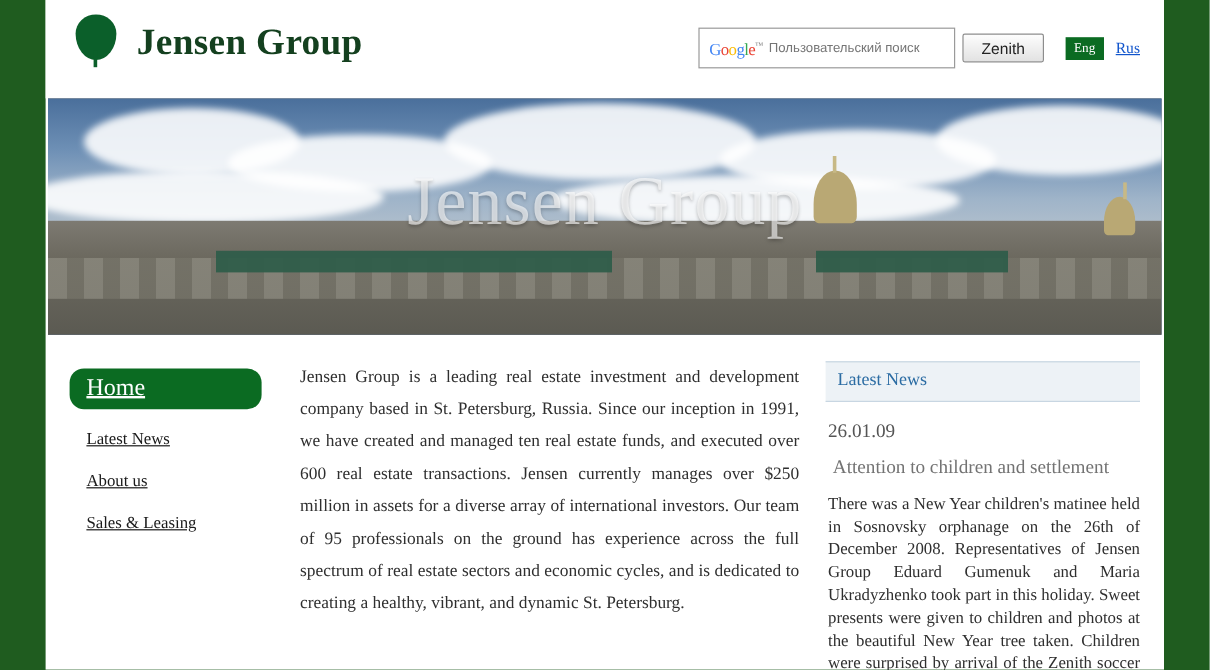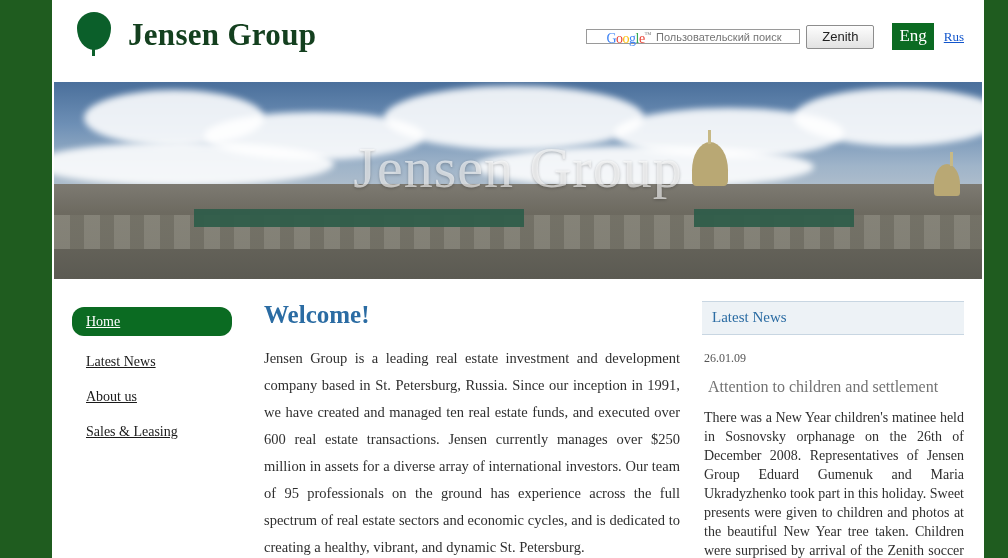--- a/index.html
+++ b/index.html
@@ -8,21 +8,21 @@
   }
   body {
     width: 1008px;
     height: 558px;
     overflow: hidden;
     background: #1f5c1f;
     font-family: "Liberation Serif", serif;
   }
   .page {
     position: absolute;
-    left: 52px;
+    left: 38px;
     top: 0;
     width: 932px;
     height: 558px;
     background: #ffffff;
   }
   
   .header {
     position: relative;
     height: 82px;
     background: #ffffff;
@@ -67,26 +67,26 @@
   }
   .search-area {
     position: absolute;
     right: 20px;
     top: 23px;
     display: flex;
     align-items: center;
   }
   .search-input-wrap {
     width: 214px;
-    height: 15px;
+    height: 34px;
     border: 1px solid #9a9a9a;
     background: #ffffff;
     display: flex;
     align-items: center;
-    padding: 0 19px;
+    padding: 0 8px;
     box-sizing: border-box;
   }
   .g-logo {
     font-family: "Liberation Serif", serif;
     font-size: 14px;
     line-height: 14px;
     letter-spacing: -0.5px;
     margin-right: 3px;
     white-space: nowrap;
   }
@@ -116,21 +116,21 @@
   }
   .lang {
     margin-left: 18px;
     display: flex;
     align-items: center;
   }
   .lang-eng {
     background: #0b6b22;
     color: #ffffff;
     font-family: "Liberation Serif", serif;
-    font-size: 17px;
+    font-size: 11px;
     padding: 3px 7px 4px 7px;
     text-decoration: none;
   }
   .lang-rus {
     margin-left: 10px;
     color: #1155cc;
     font-family: "Liberation Serif", serif;
     font-size: 13px;
     text-decoration: underline;
   }
@@ -214,21 +214,21 @@
     display: block;
     width: 146px;
     background: #0b6b22;
     border-radius: 12px;
     padding: 5px 0 6px 14px;
     margin-bottom: 16px;
   }
   .nav-active a {
     color: #ffffff;
     font-family: "Liberation Serif", serif;
-    font-size: 14px;
+    font-size: 20px;
     text-decoration: underline;
   }
   .nav-item {
     display: block;
     padding: 0 0 0 14px;
     margin-bottom: 17px;
   }
   .nav-item a {
     color: #1a1a1a;
     font-family: "Liberation Serif", serif;
@@ -264,21 +264,21 @@
     border-top: 1px solid #c8d6e2;
     border-bottom: 1px solid #c8d6e2;
     padding: 7px 10px 8px 10px;
     font-family: "Liberation Serif", serif;
     font-size: 15px;
     color: #2b6ca3;
   }
   .news-date {
     margin: 16px 0 12px 2px;
     font-family: "Liberation Serif", serif;
-    font-size: 12px;
+    font-size: 16px;
     color: #555555;
   }
   .news-title {
     margin: 0 0 12px 6px;
     font-family: "Liberation Serif", serif;
     font-size: 16px;
     color: #737373;
     text-decoration: none;
     display: block;
   }
@@ -349,21 +349,20 @@
       </div>
       <div class="nav-item">
         <a href="#">About us</a>
       </div>
       <div class="nav-item">
         <a href="#">Sales &amp; Leasing</a>
       </div>
     </div>
 
     <div class="main">
-      <h1>Welcome!</h1>
       <p>Jensen Group is a leading real estate investment and development company based in St. Petersburg, Russia. Since our inception in 1991, we have created and managed ten real estate funds, and executed over 600 real estate transactions. Jensen currently manages over $250 million in assets for a diverse array of international investors. Our team of 95 professionals on the ground has experience across the full spectrum of real estate sectors and economic cycles, and is dedicated to creating a healthy, vibrant, and dynamic St. Petersburg.</p>
     </div>
 
     <div class="news">
       <div class="news-header">Latest News</div>
       <div class="news-date">26.01.09</div>
       <a class="news-title" href="#">Attention to children and settlement</a>
       <p class="news-body">There was a New Year children's matinee held in Sosnovsky orphanage on the 26th of December 2008. Representatives of Jensen Group Eduard Gumenuk and Maria Ukradyzhenko took part in this holiday. Sweet presents were given to children and photos at the beautiful New Year tree taken. Children were surprised by arrival of the Zenith soccer club players — Yury Rodenkov and Victor Vasin who gave</p>
     </div>
 

